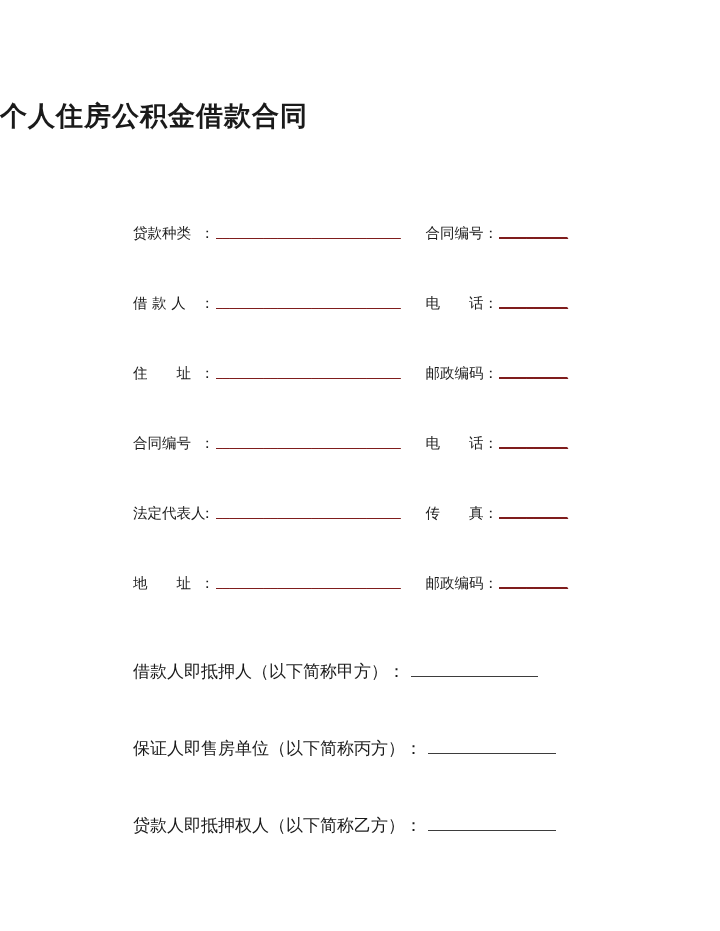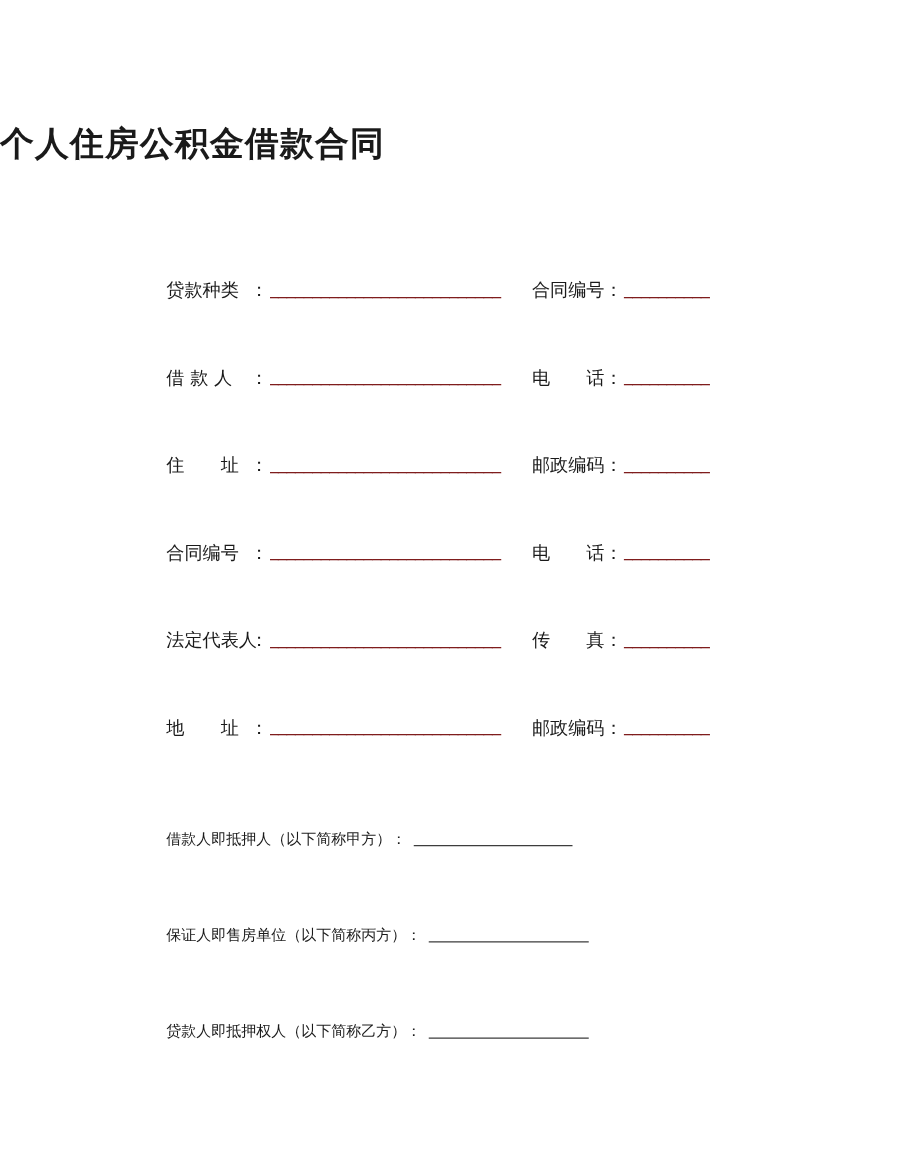--- a/index.html
+++ b/index.html
@@ -82,34 +82,34 @@
     position: relative;
     height: 20px;
     overflow: hidden;
     color: #7f1d1d;
     font-size: 14.5px;
     letter-spacing: -0.4px;
     line-height: 20px;
     font-family: "DejaVu Sans", "Liberation Sans", sans-serif;
   }
   .blank-long  { width: 186px; }
-  .blank-short { width: 72px; }
+  .blank-short { width: 72px; text-decoration: underline; }
 
   
   .parties {
     position: absolute;
     top: 659px;
     left: 133px;
     width: 450px;
   }
   .party-row {
     height: 77px;
     display: flex;
     align-items: flex-start;
-    font-size: 12px;
+    font-size: 17px;
     line-height: 24px;
     white-space: nowrap;
   }
   .party-label {
     flex: 0 0 auto;
   }
   .rule {
     flex: 0 0 auto;
     height: 17px;
     border-bottom: 1.4px solid #3d3d3d;

